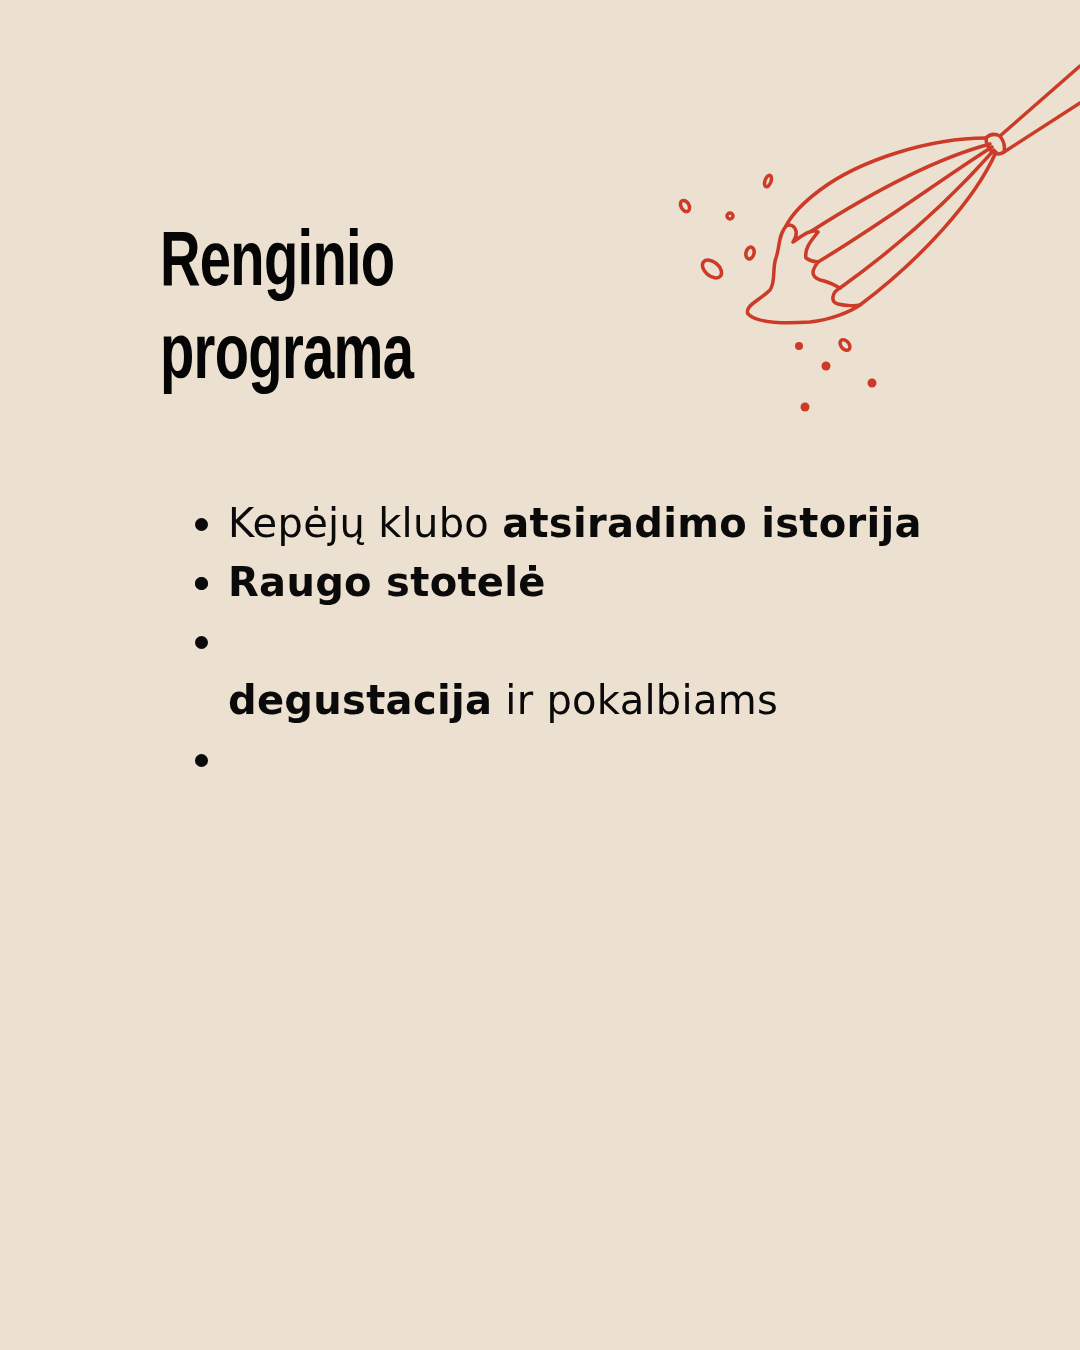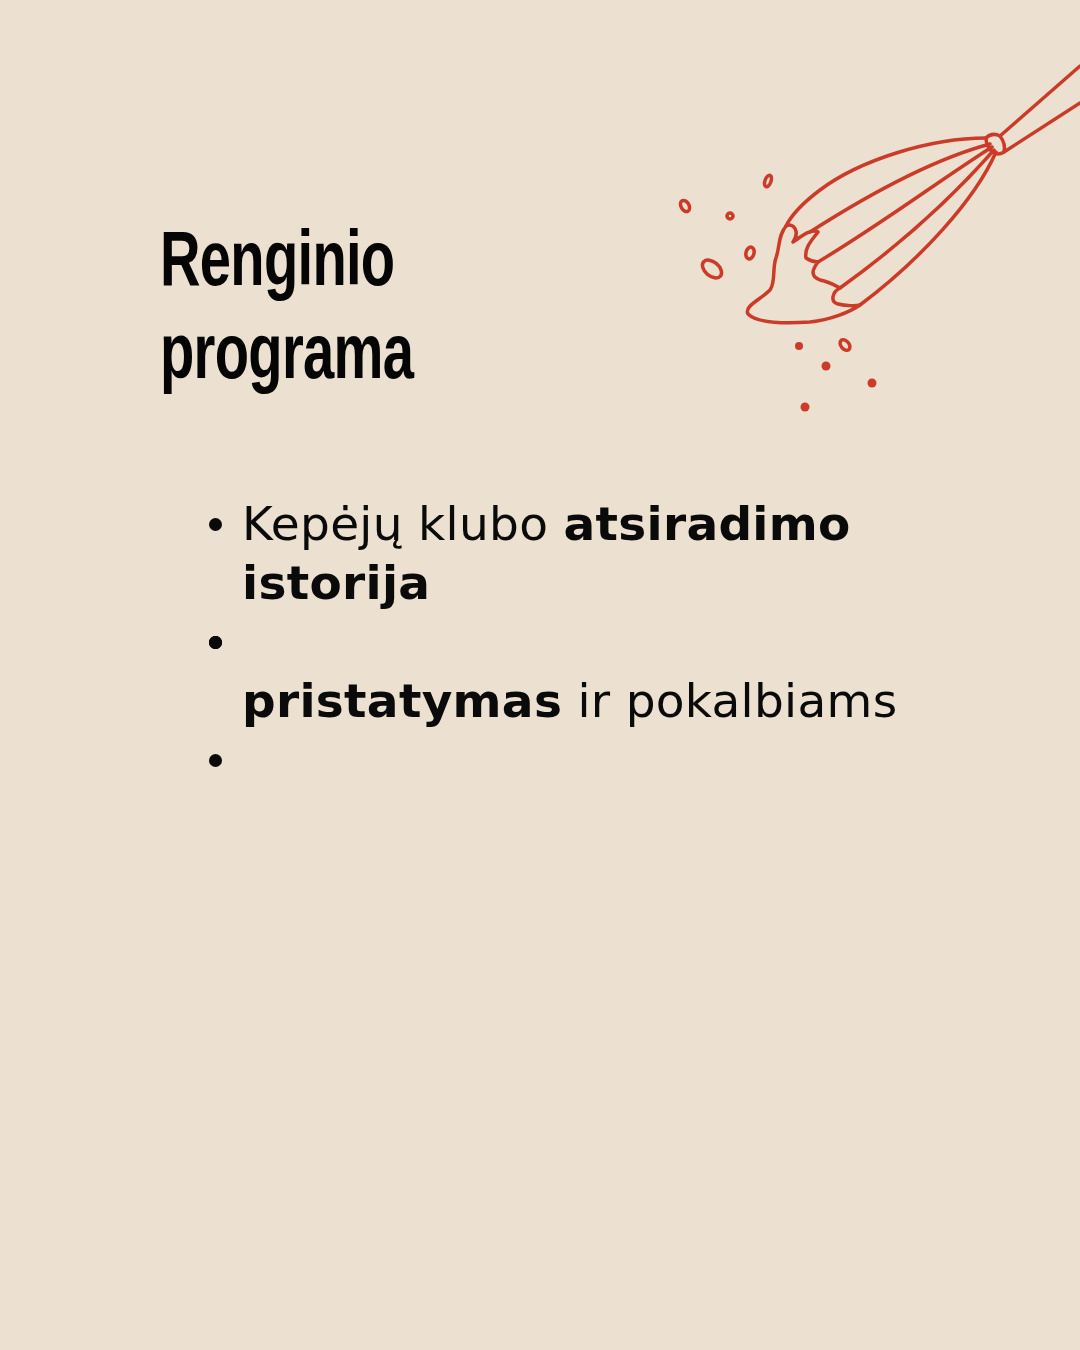--- a/index.html
+++ b/index.html
@@ -32,28 +32,28 @@
     .title span { display: block; }
     .whisk {
       position: absolute;
       left: 660px;
       top: 60px;
       width: 420px;
       height: 360px;
     }
     .agenda {
       position: absolute;
-      left: 204px;
+      left: 190px;
       top: 494px;
       width: 760px;
       margin: 0;
       padding: 0;
       list-style: none;
       font-family: "DejaVu Sans", "Liberation Sans", sans-serif;
-      font-size: 47px;
+      font-size: 40px;
       line-height: 59px;
       font-weight: 400;
       letter-spacing: 0.3px;
     }
     .agenda li {
       position: relative;
       padding-left: 38px;
     }
     .agenda li .bullet {
       position: absolute;
@@ -110,21 +110,22 @@
 <ul class="agenda">
   <li>
     <span class="bullet"></span>
     <span>Kepėjų klubo </span><b>atsiradimo istorija</b>
   </li>
   <li>
     <span class="bullet"></span>
   </li>
   <li>
     <span class="bullet"></span>
+    <b>Raugo stotelė</b>
   </li>
   <li>
     <span class="bullet"></span>
-    <br><b>pristatymas</b><span> ir pokalbiams</span>
+    <br><b>degustacija</b><span> ir pokalbiams</span>
   </li>
   <li>
     <span class="bullet"></span>
   </li>
 </ul>
 
 </body></html>

